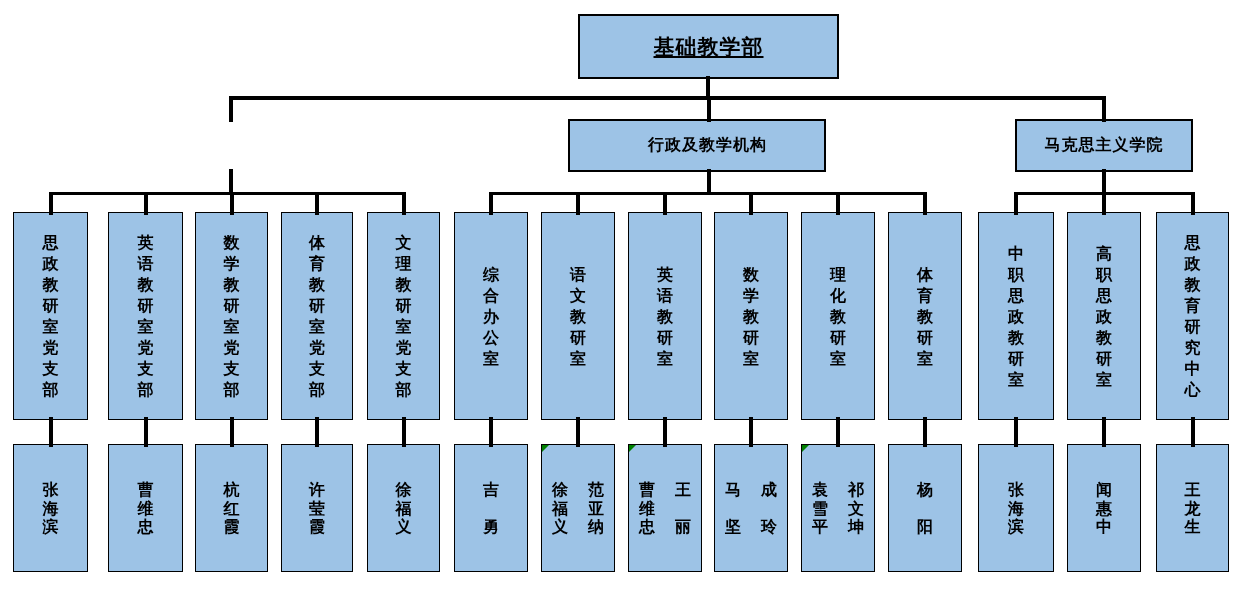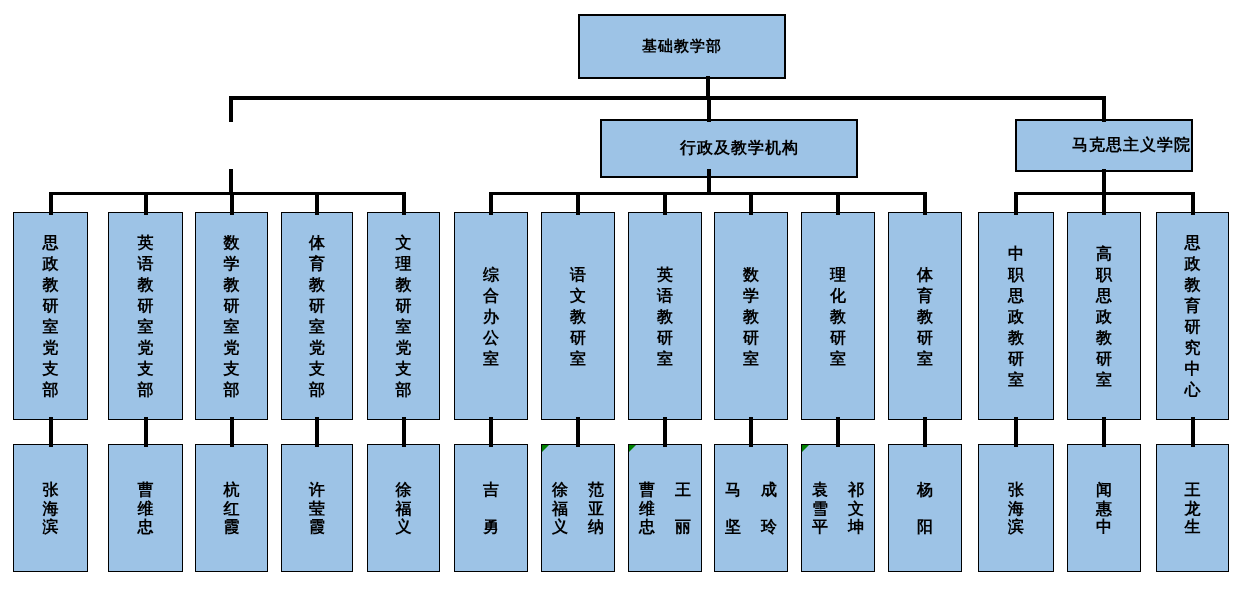--- a/index.html
+++ b/index.html
@@ -13,21 +13,21 @@
     overflow:hidden;
   }
   .node{
     position:absolute;
     background:var(--fill,#9DC3E6);
     border:2px solid var(--border,#000);
     box-sizing:border-box;
     display:flex;align-items:center;justify-content:center;
     text-align:center;
   }
-  .root-box{left:578px;top:14px;width:208px;height:65px;font-size:15px;letter-spacing:1px;}
+  .root-box{left:578px;top:14px;width:261px;height:65px;font-size:21px;letter-spacing:1px;text-decoration:underline;}
   .group-box{font-size:16px;letter-spacing:1px;}
   .dept-box,.name-box{border-width:1px;}
   .dept-chars{display:flex;flex-direction:column;align-items:center;font-size:16px;}
   .dept-chars span{display:block;height:21px;line-height:21px;}
   .name-box{gap:20px;}
   .vcol{display:flex;flex-direction:column;justify-content:space-between;height:54px;font-size:16px;}
   .vcol span{display:block;height:17px;line-height:17px;text-align:center;}
   .hline,.vline{position:absolute;background:var(--line,#000);}
   .corner-marker{
     position:absolute;left:0;top:0;width:0;height:0;
@@ -35,24 +35,24 @@
     border-right:7px solid transparent;
   }
 </style>
 </head>
 <body>
 
 <div class="canvas" id="canvas">
   <div class="node root-box">
     <span>基础教学部</span>
   </div>
-    <div class="node group-box" style="left: 600px; top: 119px; width: 258px; height: 59px; padding-left: 21px;">
+    <div class="node group-box" style="left: 568px; top: 119px; width: 258px; height: 53px; padding-left: 21px;">
       <span>行政及教学机构</span>
     </div>
-    <div class="node group-box" style="left: 1015px; top: 119px; width: 178px; height: 53px; justify-content: flex-end;">
+    <div class="node group-box" style="left: 1015px; top: 119px; width: 178px; height: 53px;">
       <span>马克思主义学院</span>
     </div>
     <div class="vline" style="left: 706px; top: 76px; width: 4px; height: 24px;"></div>
     <div class="hline" style="left: 230.5px; top: 96px; width: 873.5px; height: 4px;"></div>
     <div class="vline" style="left: 228.5px; top: 96px; width: 4px; height: 26px;"></div>
     <div class="vline" style="left: 707px; top: 96px; width: 4px; height: 26px;"></div>
     <div class="vline" style="left: 1102px; top: 96px; width: 4px; height: 26px;"></div>
     <div class="node dept-box" style="left: 13px; top: 212px; width: 75px; height: 208px;">
       <div class="dept-chars split-chars">
         <span>思</span>

